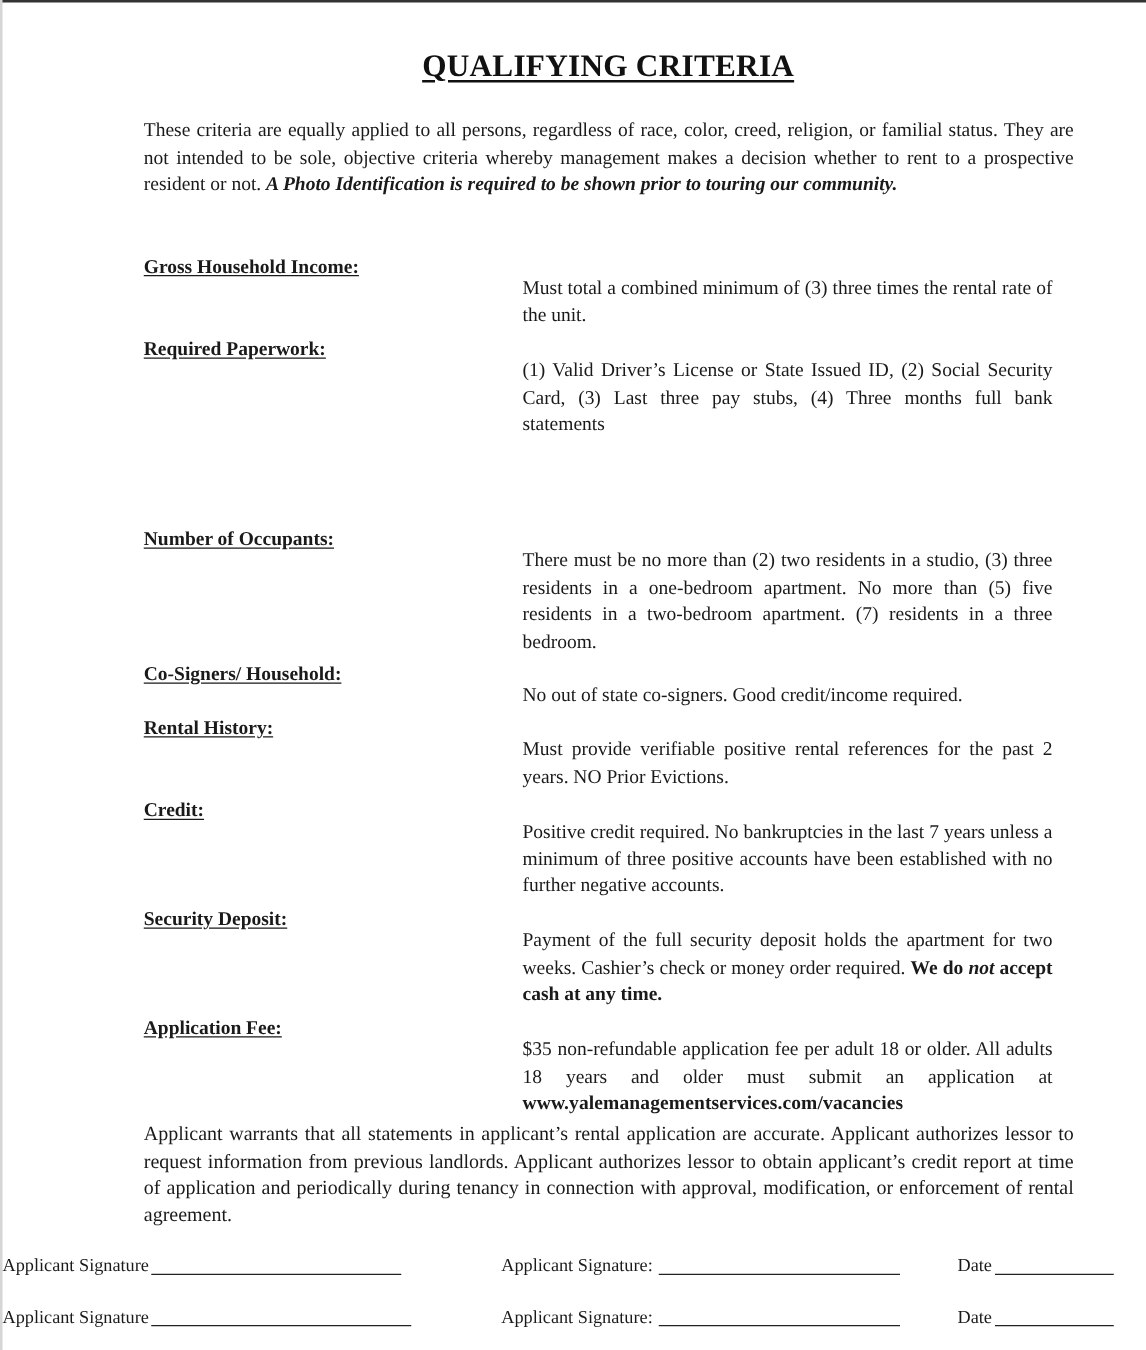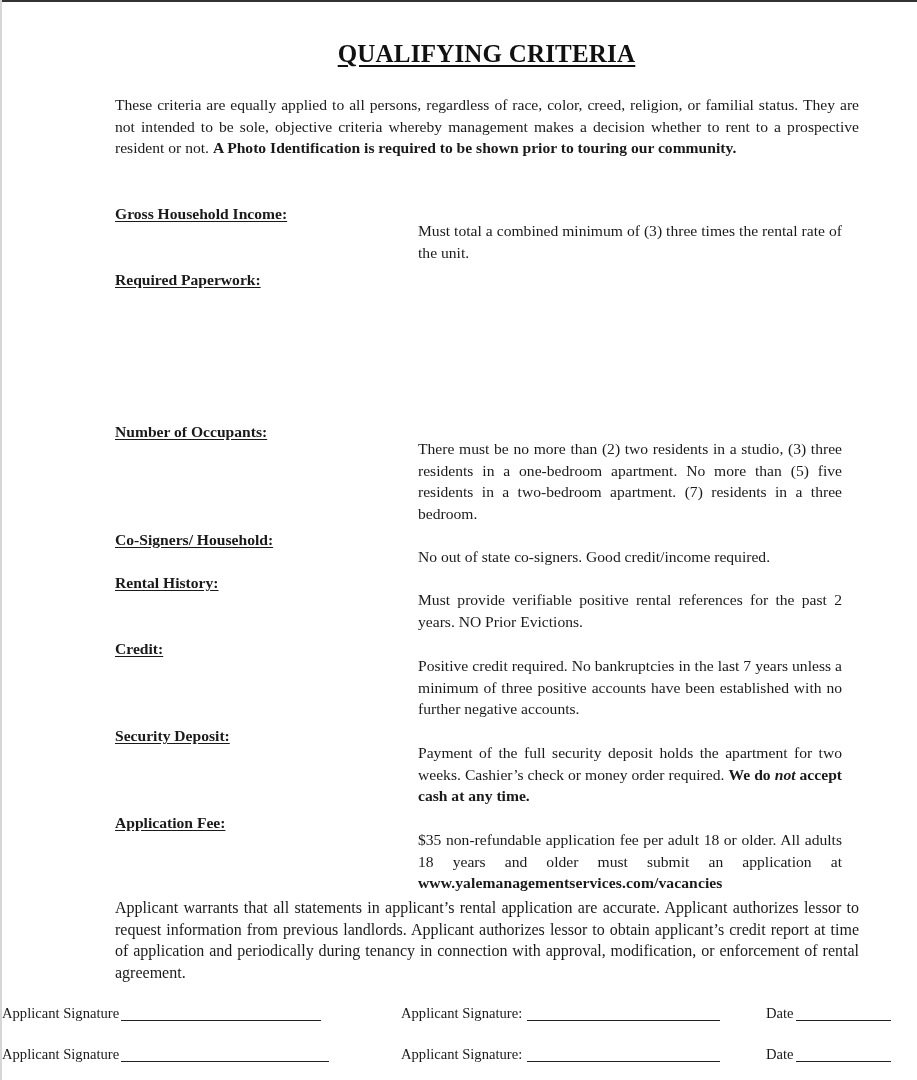--- a/index.html
+++ b/index.html
@@ -44,20 +44,21 @@
       position: absolute;
       left: 115px;
       top: 94px;
       width: 744px;
       font-size: 15.6px;
       line-height: 21.5px;
       text-align: justify;
     }
     .intro .emph {
       font-weight: bold;
+      font-style: italic;
     }
     .row {
       position: absolute;
       left: 115px;
       width: 744px;
       font-size: 15.6px;
       line-height: 21.5px;
     }
     .row .label {
       position: absolute;
@@ -96,21 +97,21 @@
       position: absolute;
       left: 0;
       width: 917px;
       font-size: 14.6px;
       height: 20px;
     }
     .sig-field {
       position: absolute;
       top: 0;
       display: flex;
-      align-items: center;
+      align-items: flex-start;
       white-space: nowrap;
     }
     .sig-line {
       display: inline-block;
       border-bottom: 1px solid #222;
       height: 14px;
       margin-left: 2px;
     }
   </style>
 </head>
@@ -126,20 +127,21 @@
 <div class="row" style="top:203px;">
   <div class="label">Gross Household Income:</div>
   <div class="desc">
     <p>Must total a combined minimum of (3) three times the rental rate of the unit.</p>
   </div>
 </div>
 
 <div class="row" style="top:269px;">
   <div class="label">Required Paperwork:</div>
   <div class="desc">
+    <p>(1) Valid Driver’s License or State Issued ID, (2) Social Security Card, (3) Last three pay stubs, (4) Three months full bank statements</p>
   </div>
 </div>
 
 <div class="row" style="top:421px;">
   <div class="label">Number of Occupants:</div>
   <div class="desc">
     <p>There must be no more than (2) two residents in a studio, (3) three residents in a one-bedroom apartment. No more than (5) five residents in a two-bedroom apartment. (7) residents in a three bedroom.</p>
   </div>
 </div>
 

